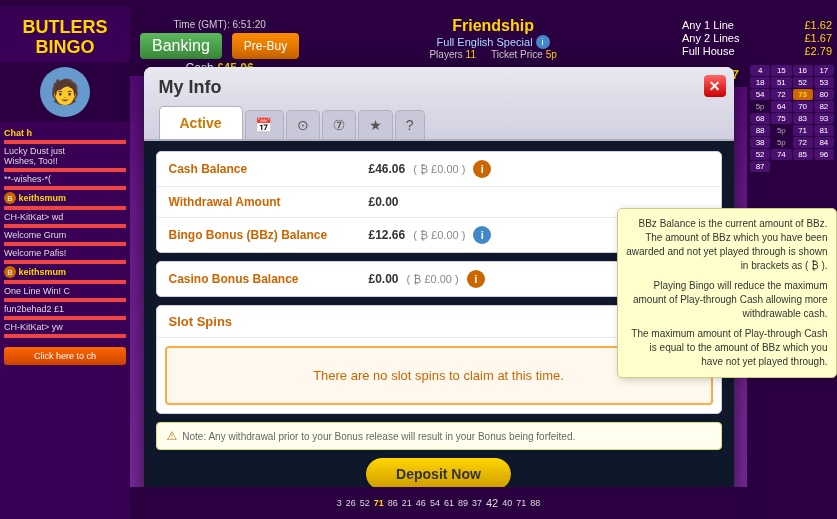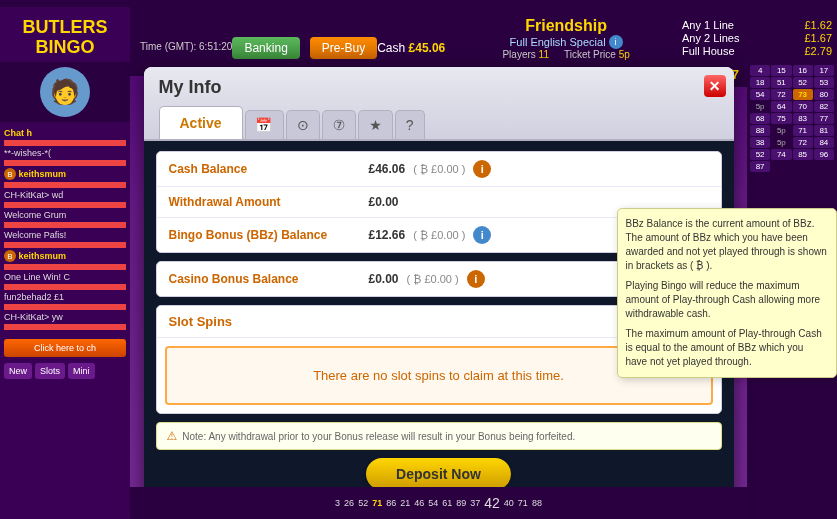--- a/index.html
+++ b/index.html
@@ -53,21 +53,21 @@
       color: #ccc;
       font-size: 10px;
     }
 
     .btn-banking {
       background: linear-gradient(180deg, #5cb85c, #3a8a3a);
       color: white;
       border: none;
       border-radius: 4px;
       padding: 4px 12px;
-      font-size: 12px;
+      font-size: 16px;
       cursor: pointer;
       margin-right: 5px;
     }
 
     .btn-prebuy {
       background: linear-gradient(180deg, #ff8c00, #cc6600);
       color: white;
       border: none;
       border-radius: 4px;
       padding: 4px 12px;
@@ -132,21 +132,21 @@
     }
 
     .chat-area {
       padding: 4px;
     }
 
     .chat-item {
       color: #ddd;
       font-size: 9px;
       margin: 2px 0;
-      border-bottom: 6px solid #ef4444;
+      border-bottom: 4px solid #ef4444;
       padding-bottom: 2px;
     }
 
     .chat-username {
       color: #ffd700;
       font-weight: bold;
     }
 
     .click-here-btn {
       background: linear-gradient(180deg, #ff6600, #cc4400);
@@ -377,20 +377,21 @@
       padding: 8px;
       font-size: 10px;
       color: #333;
       line-height: 1.4;
       z-index: 100;
       box-shadow: 2px 2px 8px rgba(0,0,0,0.2);
     }
 
     .tooltip-box p {
       margin-bottom: 6px;
+      text-align: right;
     }
 
     .tooltip-box p:last-child {
       margin-bottom: 0;
     }
 
     
     .slot-section {
       background: white;
       border: 1px solid #d0d0e0;
@@ -469,21 +470,21 @@
 </head>
 <body>
 
 <div class="bg-layer"></div>
 
 <div class="top-bar">
   <div class="logo-area">
     <div class="logo-text">BUTLERS BINGO</div>
   </div>
 
-  <div style="display:flex;flex-direction:row;align-items:center;padding:5px 10px;flex:0 0 auto;margin-top:17px;">
+  <div style="display:flex;flex-direction:column;align-items:center;padding:5px 10px;flex:0 0 auto;margin-top:17px;">
     <div class="time-display">Time (GMT): 6:51:20</div>
     <div style="display:flex;gap:5px;margin-top:3px;">
       <button class="btn-banking">Banking</button>
       <button class="btn-prebuy">Pre-Buy</button>
     </div>
     <div class="cash-display">
       <span>Cash</span> <span class="cash-amount">£45.06</span>
     </div>
   </div>
 
@@ -518,42 +519,38 @@
 <div class="total-prize">£5.57</div>
 
 <div class="left-sidebar">
   <div class="avatar-area">
     <div class="avatar-img">🧑</div>
   </div>
   <div class="chat-area">
     <div class="chat-item">
       <span class="chat-username">Chat h</span>
     </div>
+    <div class="chat-item">Lucky Dust just<br>Wishes, Too!!</div>
     <div class="chat-item">**-wishes-*(</div>
     <div class="chat-item">
       <span style="background:#cc6600;border-radius:50%;width:12px;height:12px;display:inline-flex;align-items:center;justify-content:center;font-size:8px;color:white;">B</span>
       <span class="chat-username"> keithsmum</span>
     </div>
     <div class="chat-item">CH-KitKat&gt; wd</div>
     <div class="chat-item">Welcome Grum</div>
     <div class="chat-item">Welcome Pafis!</div>
     <div class="chat-item">
       <span style="background:#cc6600;border-radius:50%;width:12px;height:12px;display:inline-flex;align-items:center;justify-content:center;font-size:8px;color:white;">B</span>
       <span class="chat-username"> keithsmum</span>
     </div>
     <div class="chat-item">One Line Win! C</div>
     <div class="chat-item">fun2behad2 £1</div>
     <div class="chat-item">CH-KitKat&gt; yw</div>
   </div>
   <button class="click-here-btn">Click here to ch</button>
-  <div class="sidebar-bottom-icons">
-    <button class="icon-btn">New</button>
-    <button class="icon-btn">Slots</button>
-    <button class="icon-btn">Mini</button>
-  </div>
 </div>
 
 <div class="right-sidebar">
   <div class="bingo-numbers">
     <div class="bingo-num">4</div>
     <div class="bingo-num">15</div>
     <div class="bingo-num">16</div>
     <div class="bingo-num">17</div>
     <div class="bingo-num">18</div>
     <div class="bingo-num">51</div>
@@ -563,21 +560,21 @@
     <div class="bingo-num">72</div>
     <div class="bingo-num called">73</div>
     <div class="bingo-num">80</div>
     <div style="font-size:8px;color:#aaa;padding:1px;text-align:center;">5p</div>
     <div class="bingo-num">64</div>
     <div class="bingo-num">70</div>
     <div class="bingo-num">82</div>
     <div class="bingo-num">68</div>
     <div class="bingo-num">75</div>
     <div class="bingo-num">83</div>
-    <div class="bingo-num">77</div>
+    <div class="bingo-num">93</div>
     <div class="bingo-num">88</div>
     <div style="font-size:8px;color:#aaa;padding:1px;text-align:center;">5p</div>
     <div class="bingo-num">71</div>
     <div class="bingo-num">81</div>
     <div class="bingo-num">38</div>
     <div style="font-size:8px;color:#aaa;padding:1px;text-align:center;">5p</div>
     <div class="bingo-num">72</div>
     <div class="bingo-num">84</div>
     <div class="bingo-num">52</div>
     <div class="bingo-num">74</div>
@@ -665,17 +662,17 @@
   <span style="color:#ddd;font-size:9px;">26</span>
   <span style="color:#ddd;font-size:9px;">52</span>
   <span style="color:#ffd700;font-size:9px;font-weight:bold;">71</span>
   <span style="color:#ddd;font-size:9px;">86</span>
   <span style="color:#ddd;font-size:9px;">21</span>
   <span style="color:#ddd;font-size:9px;">46</span>
   <span style="color:#ddd;font-size:9px;">54</span>
   <span style="color:#ddd;font-size:9px;">61</span>
   <span style="color:#ddd;font-size:9px;">89</span>
   <span style="color:#ddd;font-size:9px;">37</span>
-  <span style="color:#ddd;font-size:14px;">42</span>
+  <span style="color:#ddd;font-size:11px;">42</span>
   <span style="color:#ddd;font-size:9px;">40</span>
   <span style="color:#ddd;font-size:9px;">71</span>
   <span style="color:#ddd;font-size:9px;">88</span>
 </div>
 
 </body></html>

